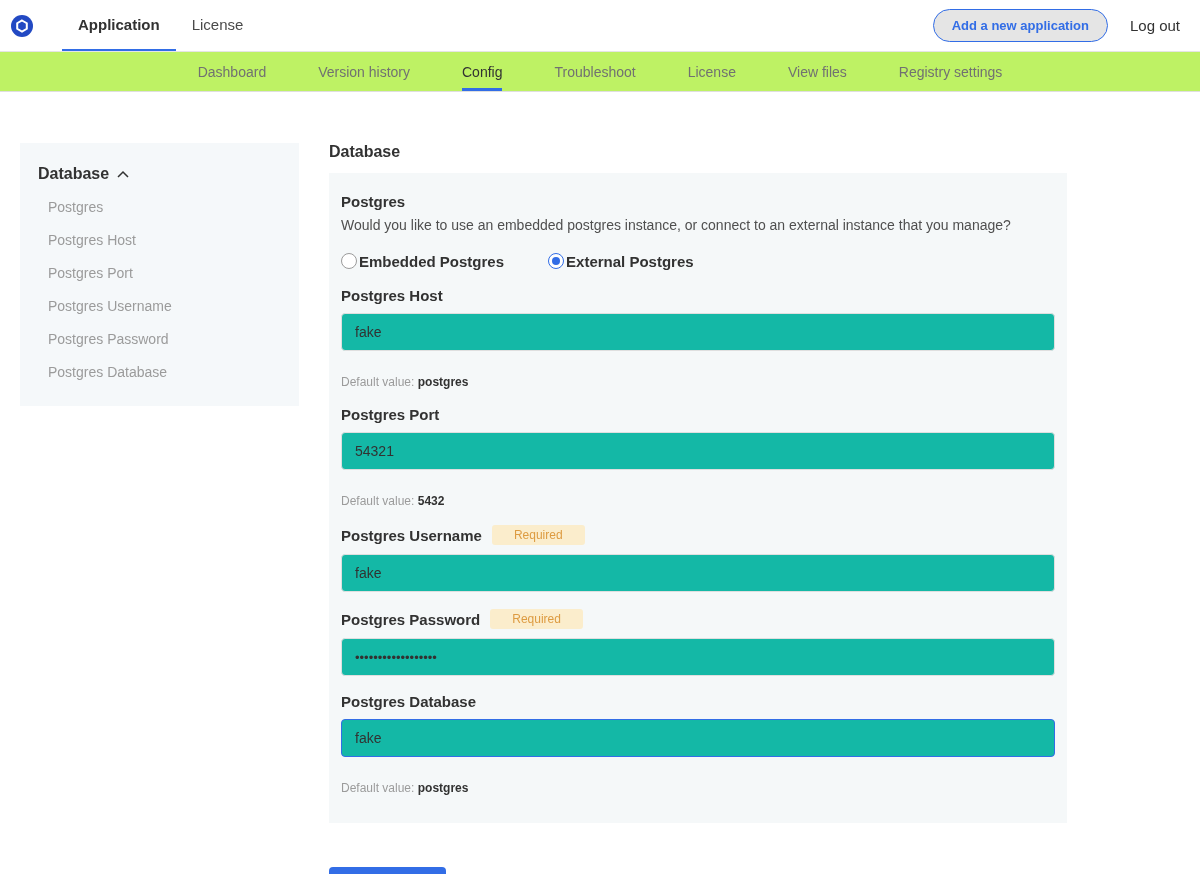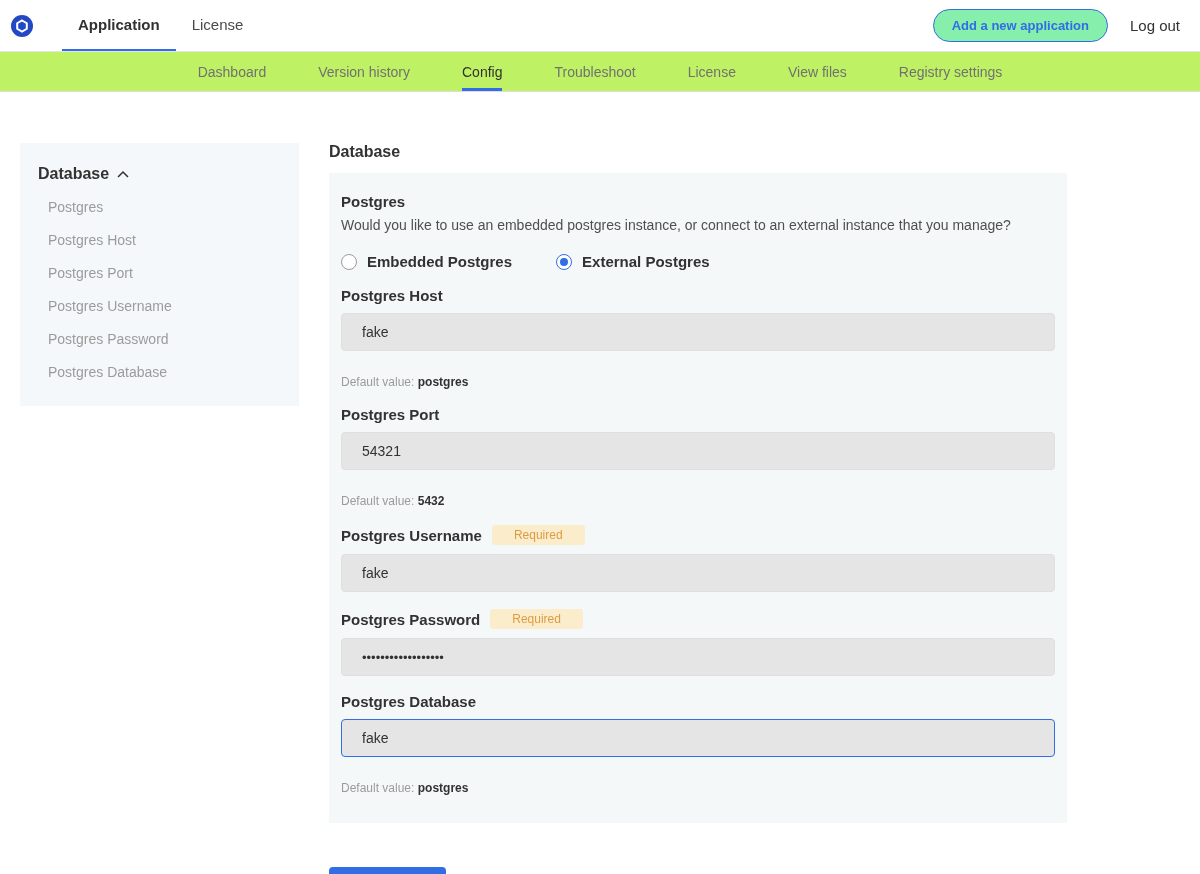--- a/index.html
+++ b/index.html
@@ -28,21 +28,21 @@
     color: #4a4a4a;
     cursor: pointer;
     border-bottom: 2px solid transparent;
   }
   .top-tab.active { color: #323232; font-weight: bold; border-bottom-color: #326de6; }
   .top-spacer { flex: 1; }
   .add-app-btn {
     align-self: center;
     border: 1px solid #326de6;
     color: #326de6;
-    background: #86efac;
+    background: #e5e5e5;
     font-family: "Liberation Sans", sans-serif;
     font-weight: bold;
     font-size: 13px;
     border-radius: 17px;
     padding: 8px 18px;
     cursor: pointer;
   }
   .logout {
     align-self: center;
     margin-left: 22px;
@@ -109,21 +109,21 @@
   .section-title { font-size: 16px; font-weight: bold; margin-bottom: 12px; }
 
   .config-box {
     background: #f5f8f9;
     padding: 20px 12px 28px 12px;
   }
   .group-label { font-size: 15px; font-weight: bold; margin-bottom: 7px; }
   .group-help { font-size: 14px; color: #4f4f4f; margin-bottom: 20px; }
 
   .radio-row { display: flex; align-items: center; gap: 44px; margin-bottom: 16px; }
-  .radio-item { display: flex; align-items: center; gap: 10px; cursor: pointer; }
+  .radio-item { display: flex; align-items: flex-start; gap: 2px; cursor: pointer; }
   .radio-circle {
     width: 16px; height: 16px;
     border: 1px solid #9b9b9b;
     border-radius: 50%;
     background: #fff;
     position: relative;
     flex-shrink: 0;
   }
   .radio-item.checked .radio-circle { border-color: #326de6; }
   .radio-item.checked .radio-circle::after {
@@ -144,22 +144,22 @@
     color: #dd9b41;
     background: #fbedcc;
     padding: 3px 22px;
     border-radius: 3px;
   }
   .text-input {
     width: 100%;
     height: 38px;
     border: 1px solid #dfdfdf;
     border-radius: 4px;
-    background: #e5e5e5;
-    padding: 0 20px;
+    background: #14b8a6;
+    padding: 0 13px;
     font-family: "Liberation Sans", sans-serif;
     font-size: 14px;
     color: #323232;
     outline: none;
   }
   .text-input.focused { border-color: #326de6; }
   .pw-dots { letter-spacing: 0px; font-size: 13px; }
   .default-line {
     margin-top: 24px;
     font-size: 12px;

